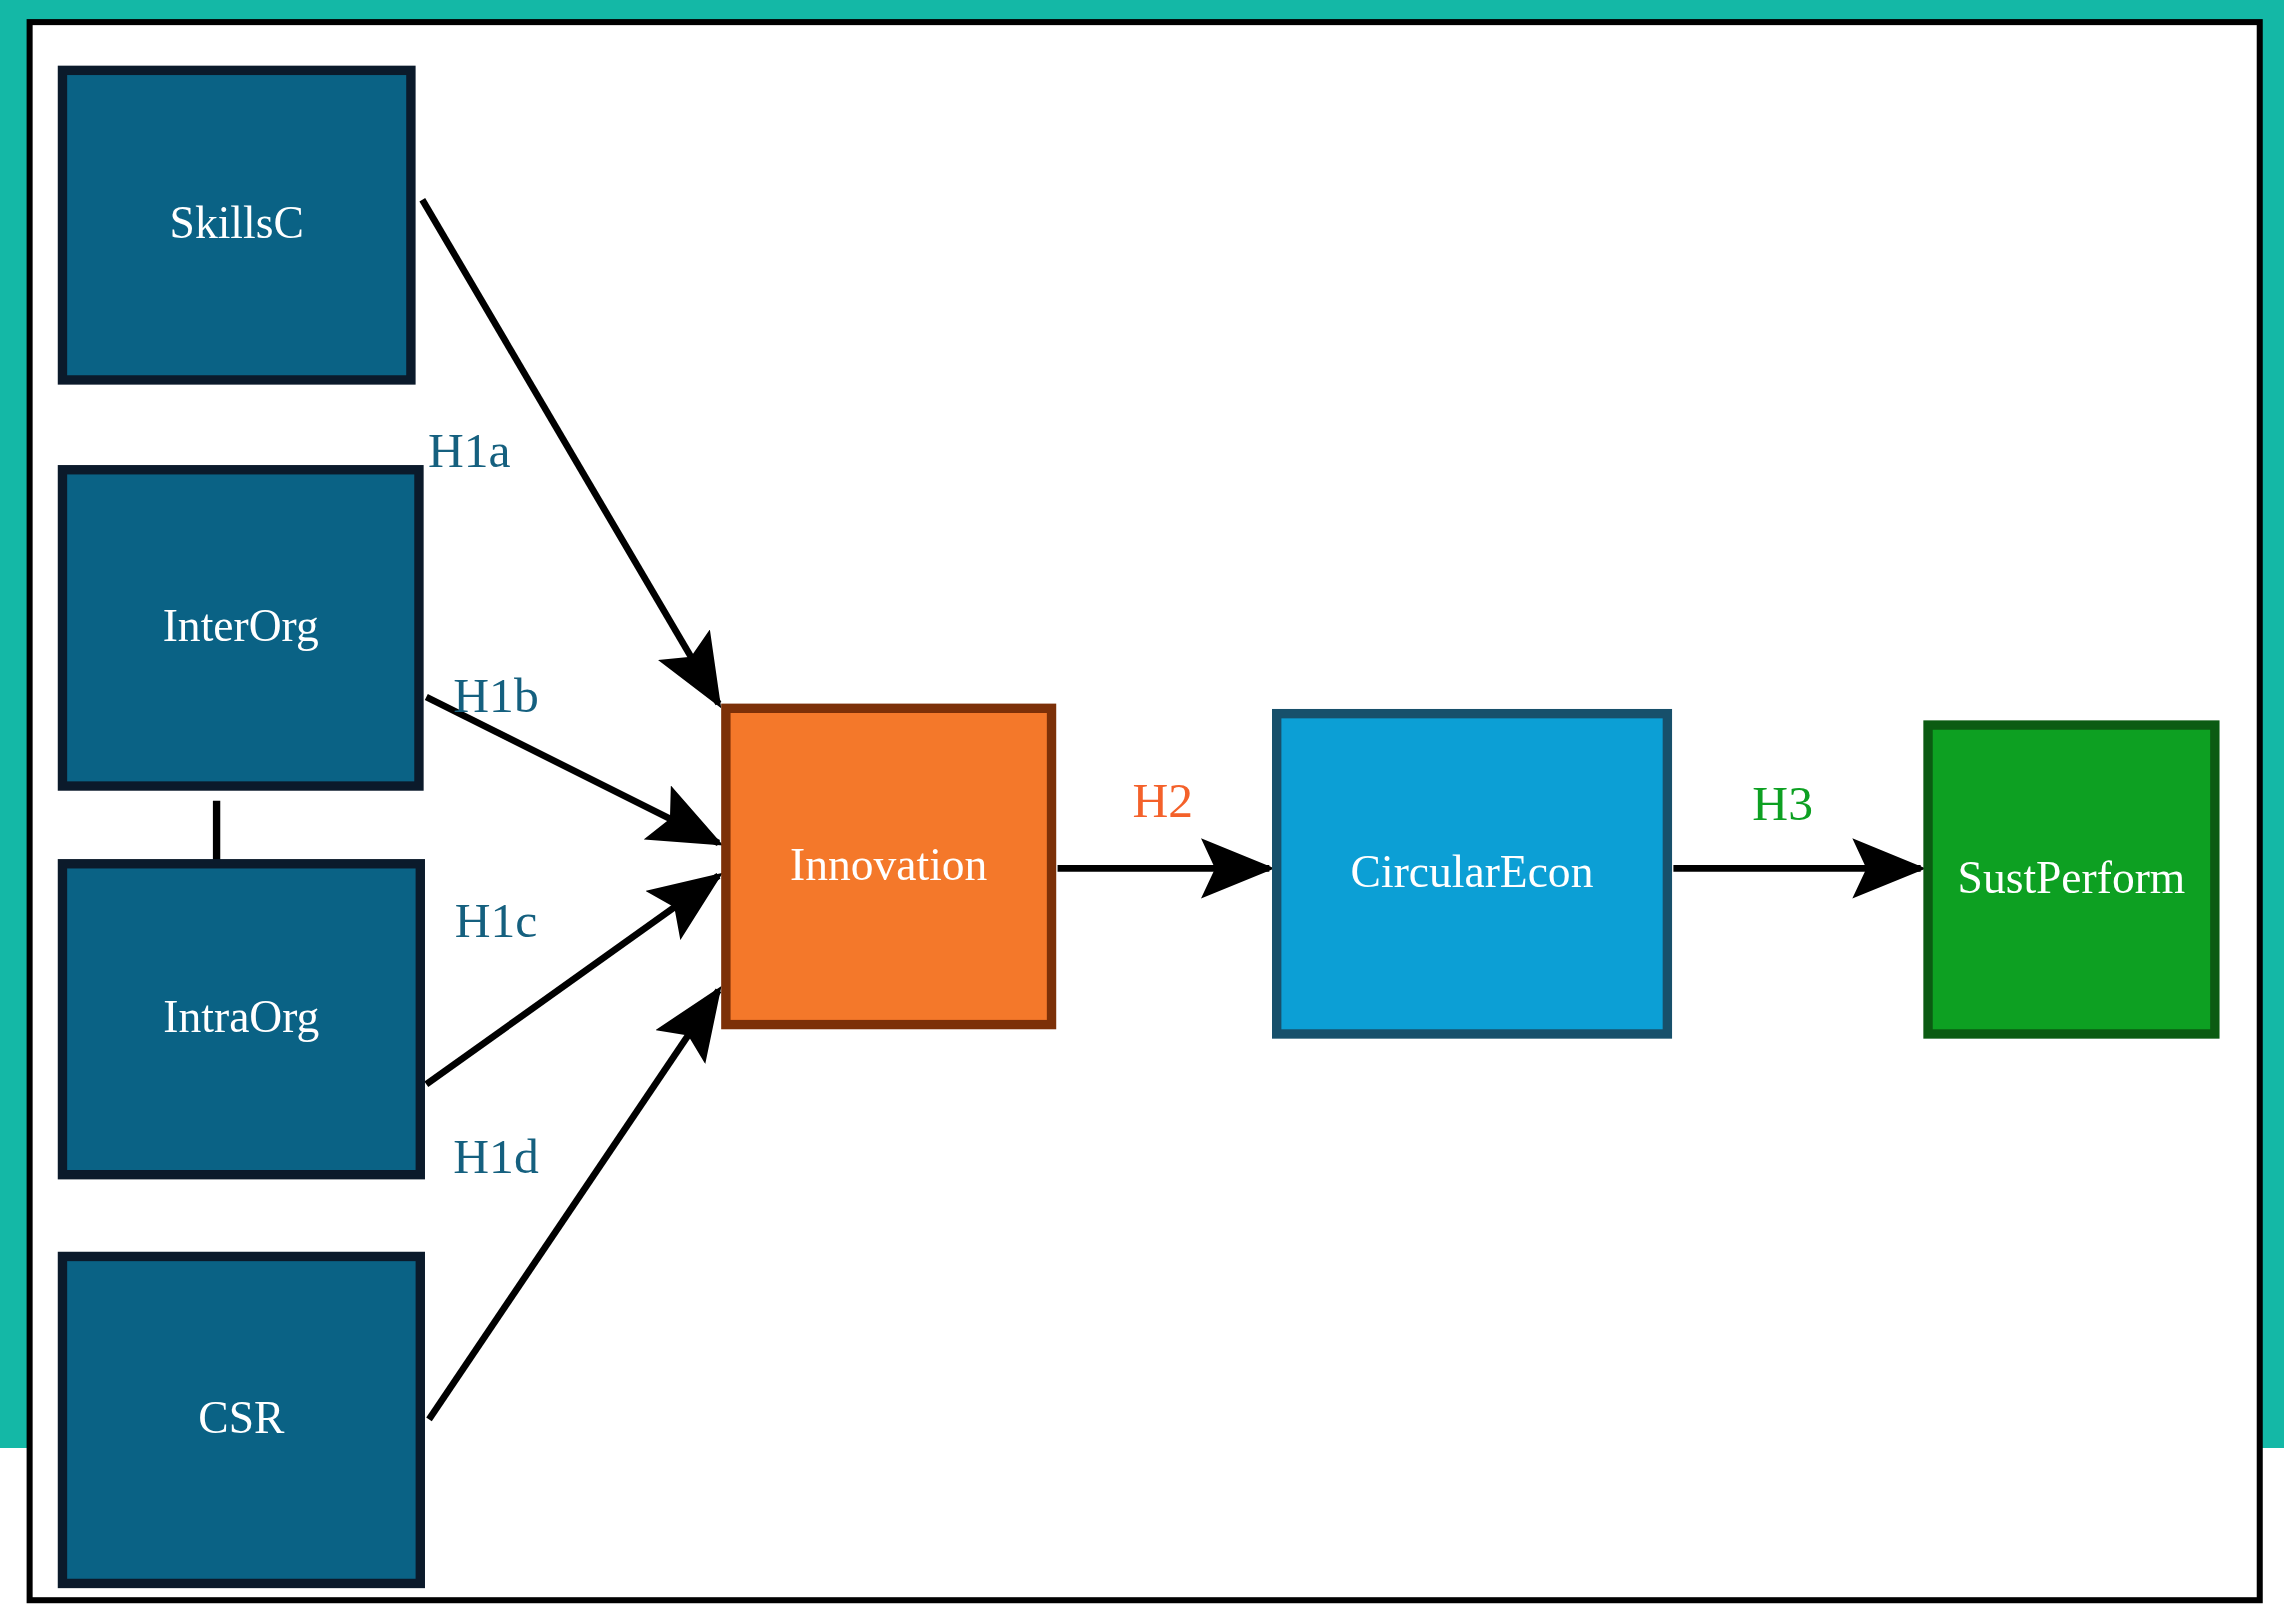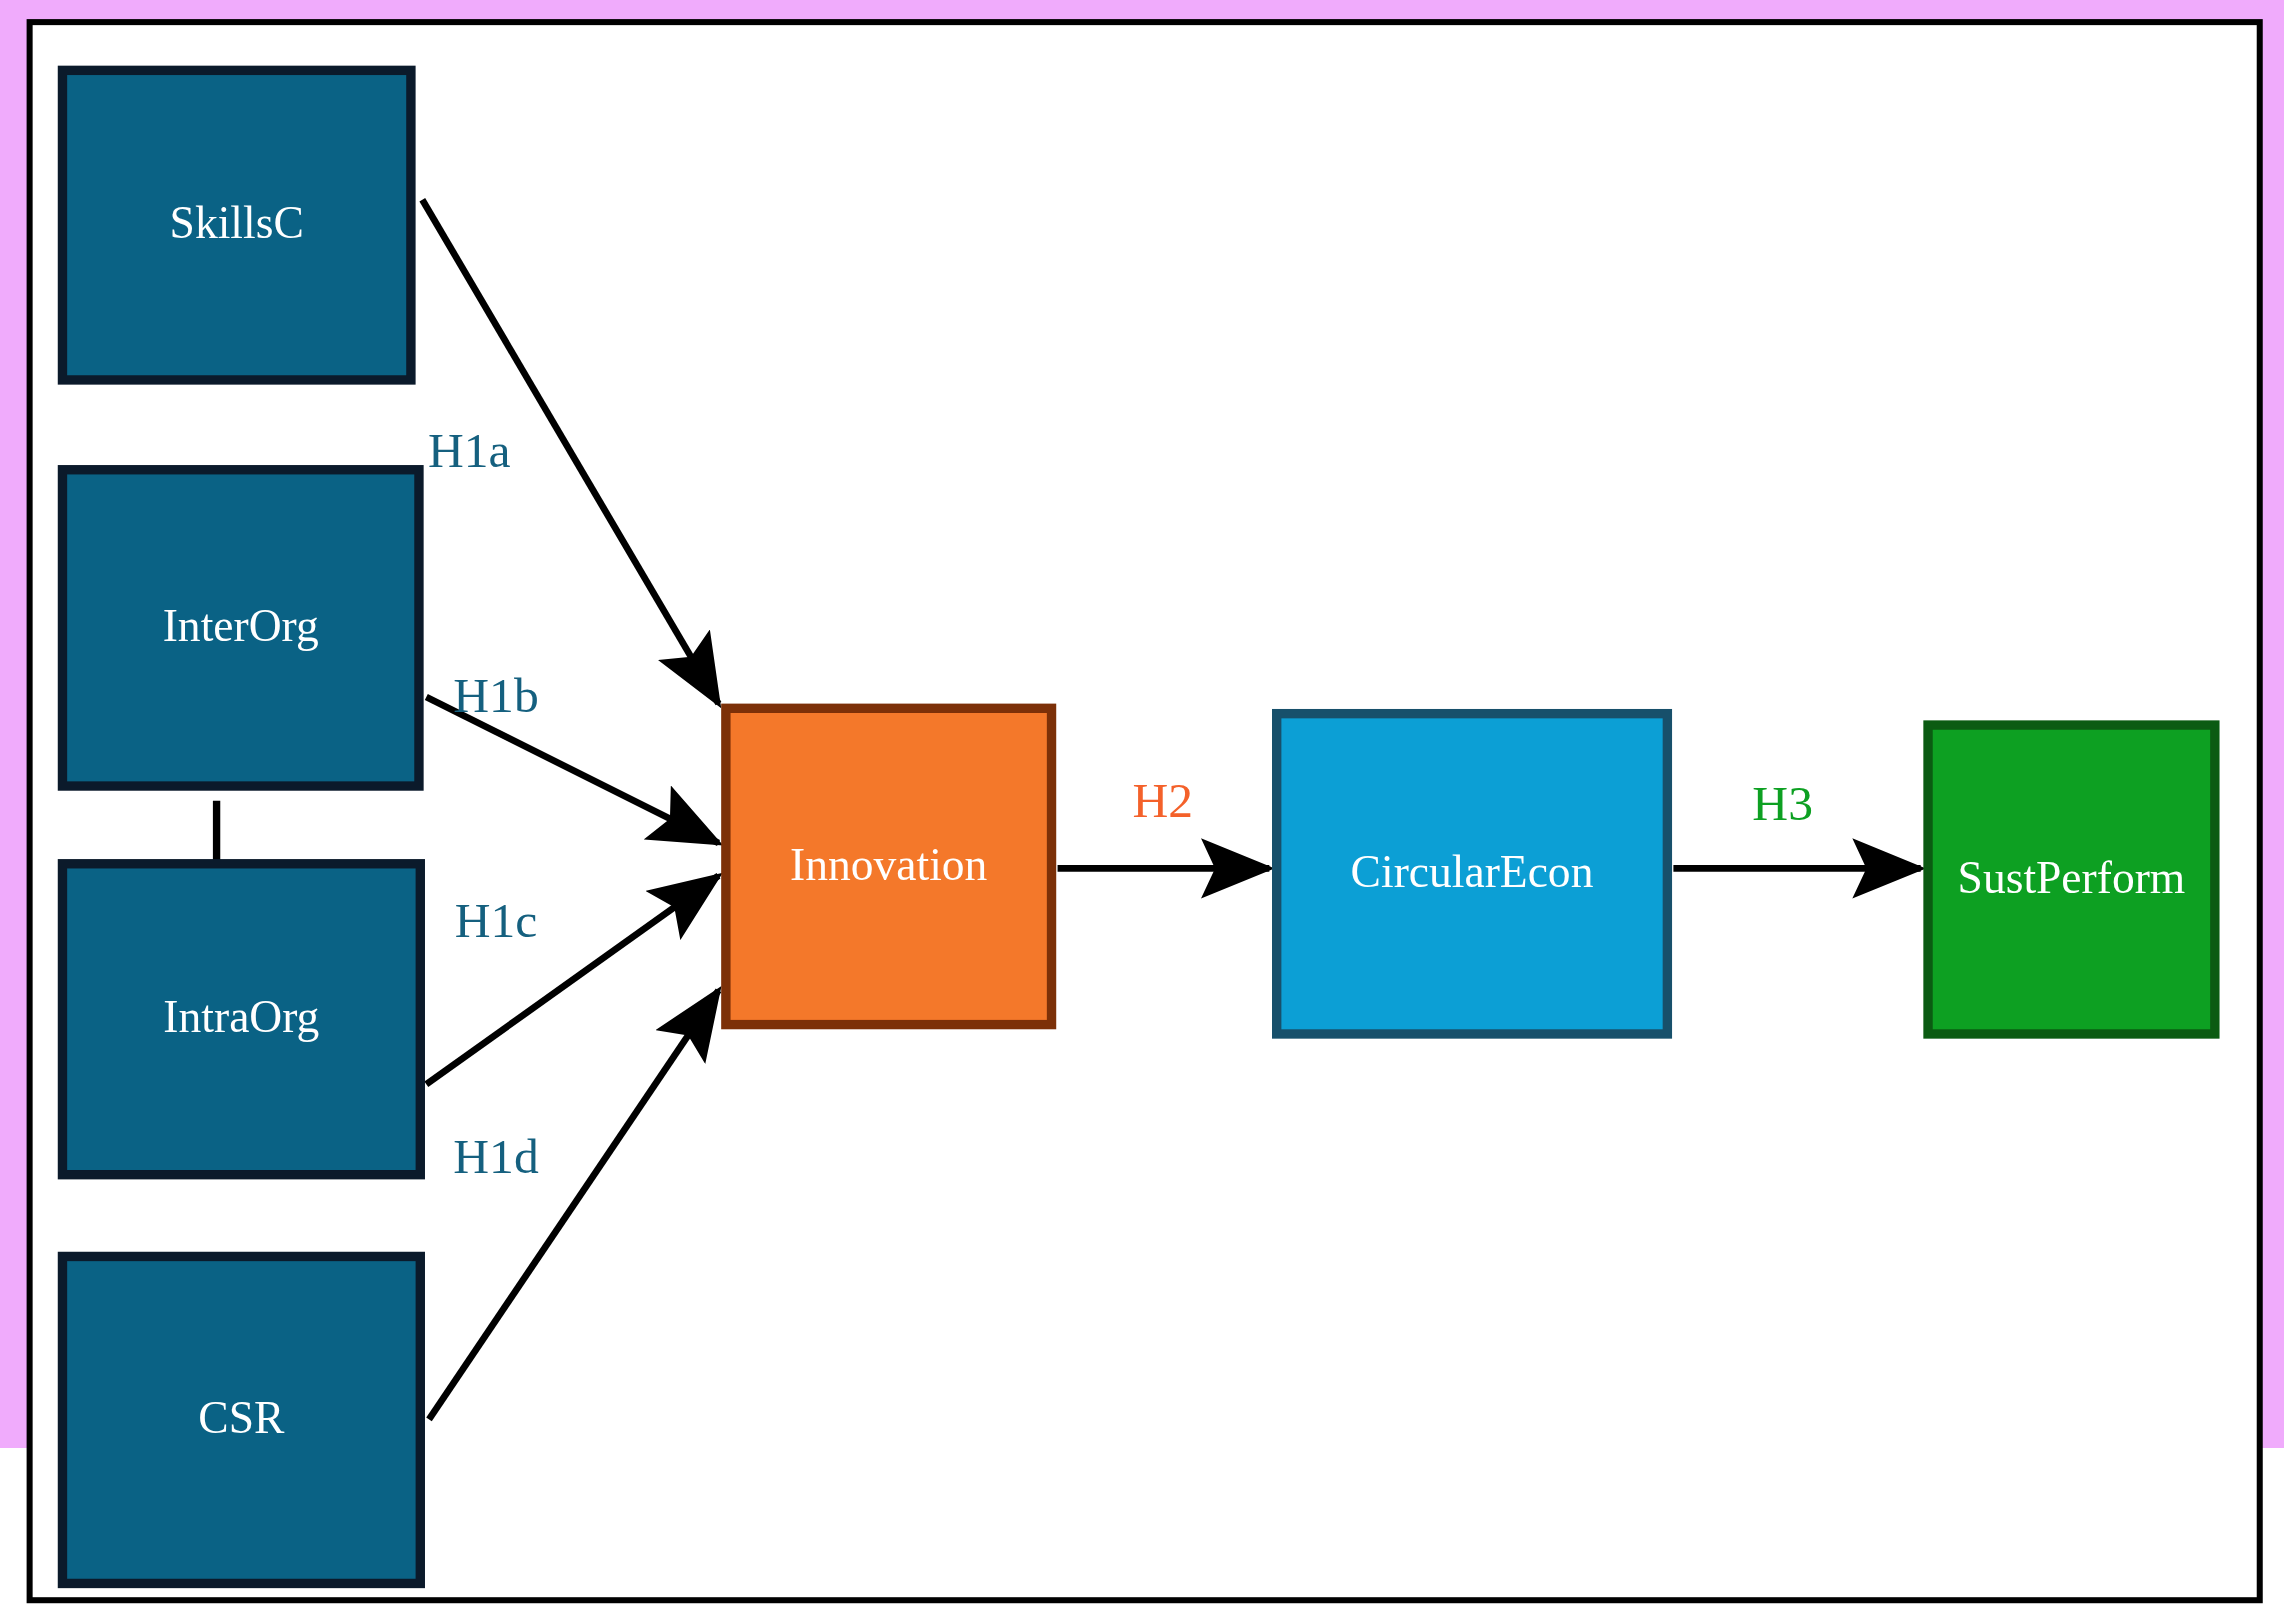--- a/index.html
+++ b/index.html
@@ -10,21 +10,21 @@
   body {
     width: 2284px;
     height: 1623px;
     font-family: "Liberation Serif", "DejaVu Serif", serif;
     overflow: hidden;
   }
   #diagram-root {
     position: relative;
     width: 2284px;
     height: 1448px;
-    background: #f0abfc;
+    background: #14b8a6;
   }
   svg#model-svg {
     position: absolute;
     left: 0;
     top: 0;
     width: 2284px;
     height: 1623px;
     display: block;
   }
   .node-label {

